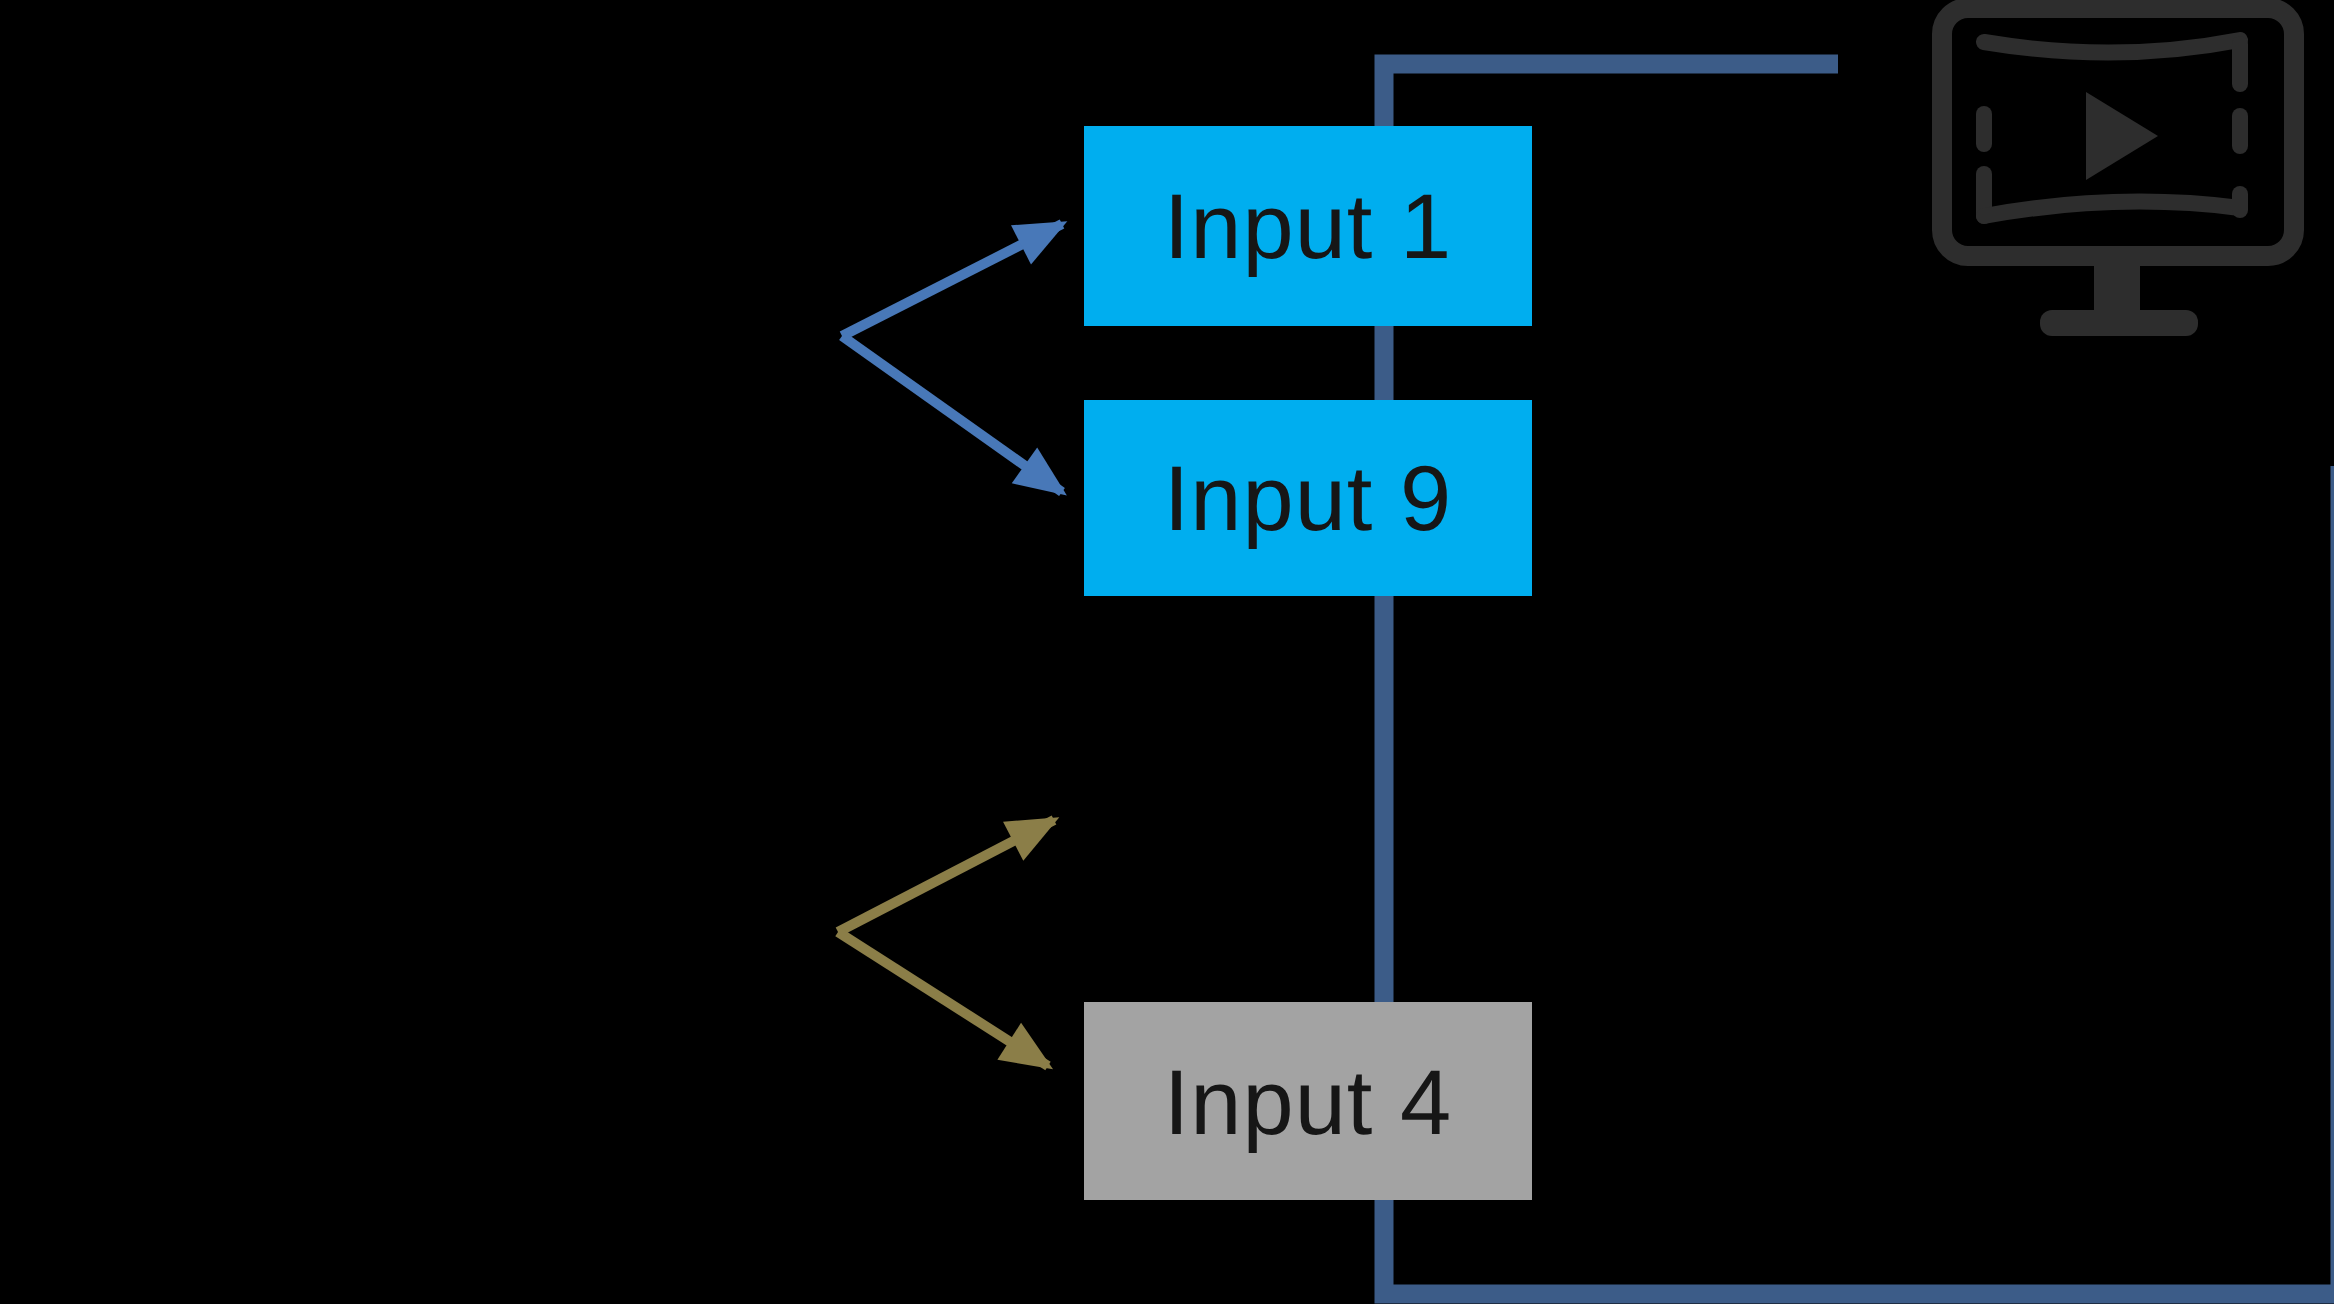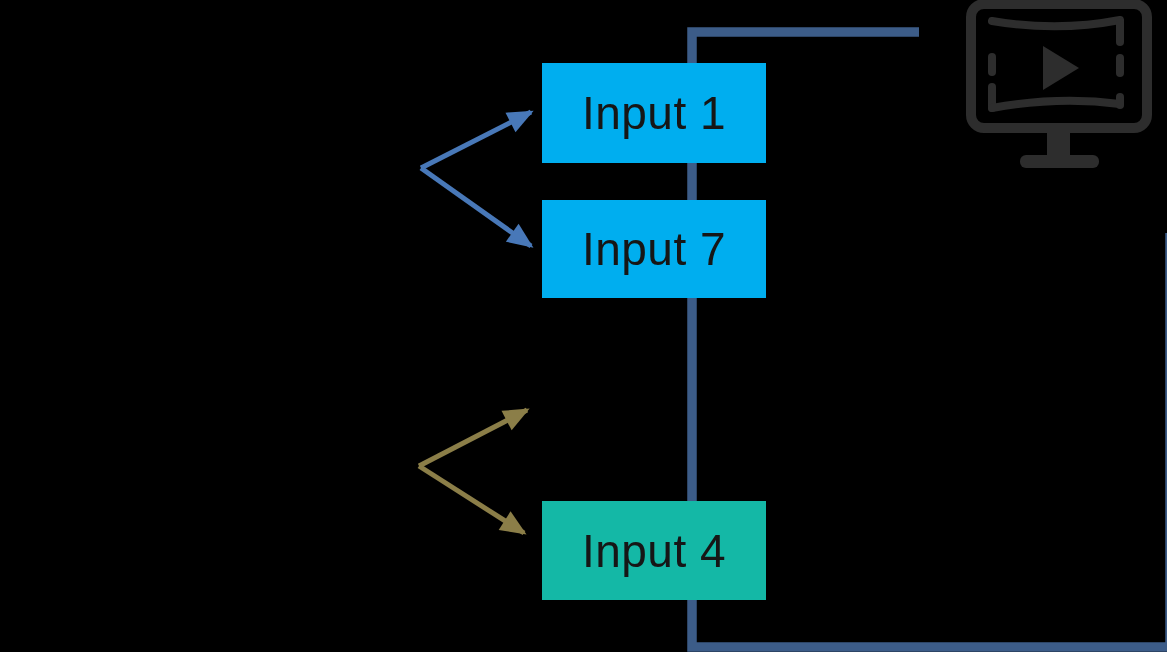--- a/index.html
+++ b/index.html
@@ -80,23 +80,23 @@
     <g stroke-width="5" fill="none" style="stroke: rgb(139, 126, 72);">
       <line x1="400" y1="466" x2="508" y2="410" marker-end="url(#ah-olive)"></line>
       <line x1="400" y1="466" x2="505" y2="533" marker-end="url(#ah-olive)"></line>
     </g>
   </svg>
 
   <div class="input-box box-1" style="background: rgb(0, 174, 239);">
     <span>Input 1</span>
   </div>
   <div class="input-box box-2" style="background: rgb(0, 174, 239);">
-    <span>Input 7</span>
+    <span>Input 9</span>
   </div>
-  <div class="input-box box-4" style="background: #14b8a6;">
+  <div class="input-box box-4" style="background: #a3a3a3;">
     <span>Input 4</span>
   </div>
 
 
   <svg class="monitor-icon-svg" viewBox="0 0 192 170">
 
     <rect x="8" y="4" width="176" height="124" rx="13" fill="none" stroke-width="10" style="stroke: rgb(45, 45, 45);"></rect>
 
     <g fill="none" stroke-width="8" stroke-linecap="round" style="stroke: rgb(45, 45, 45);">
       <path d="M 29 21 Q 95 32 157 20"></path>

